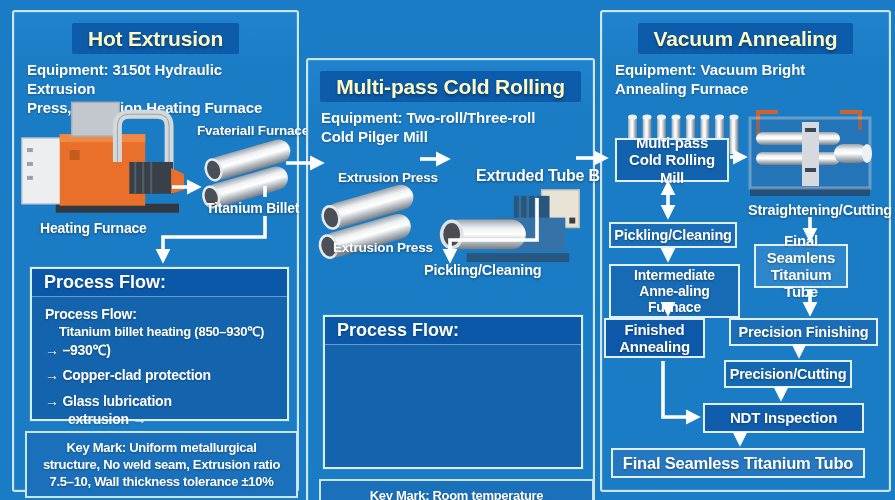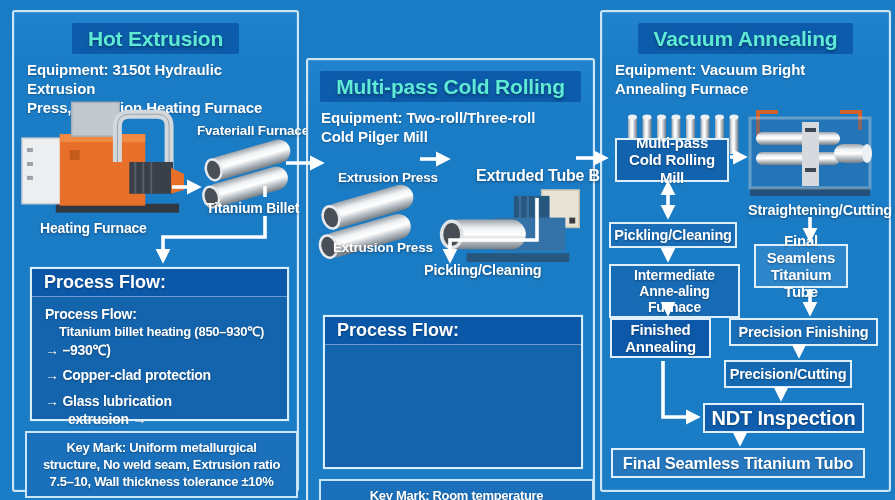--- a/index.html
+++ b/index.html
@@ -12,21 +12,21 @@
     position:absolute;top:10px;height:478px;
     border:2px solid #cde6f7;border-radius:3px;
     box-shadow:inset 0 0 0 1px rgba(255,255,255,.12);
     background:linear-gradient(180deg,#2183cd 0%,#1b7cc6 12%,#1b7cc6 100%);
   }
   #p1{left:12px;width:283px;}
   #p2{left:306px;width:285px;margin-top:48px;}
   #p3{left:600px;width:287px;}
   .hdr-wrap{text-align:center;margin-top:11px;}
   .hdr{
-    display:inline-block;background:#0c5cab;color:#5eead4;font-weight:bold;
+    display:inline-block;background:#0c5cab;color:#fef9c3;font-weight:bold;
     font-size:21px;line-height:1.1;padding:4px 16px;border-radius:2px;
     text-shadow:0 2px 3px rgba(0,0,0,.35);letter-spacing:-0.2px;white-space:nowrap;
   }
   .equip{
     position:absolute;left:13px;top:48px;right:8px;
     font-size:15px;font-weight:bold;line-height:1.28;
     white-space:pre-line;text-shadow:0 1px 2px rgba(0,0,0,.3);letter-spacing:-0.1px;
   }
   .img-label{
     position:absolute;font-size:13.5px;font-weight:bold;white-space:nowrap;
@@ -220,25 +220,25 @@
     <rect x="61" y="24" width="11" height="4" fill="#3b4753"></rect>
       <rect x="61" y="64" width="11" height="4" fill="#3b4753"></rect>
     <rect x="90" y="40" width="34" height="19" rx="9.5" fill="url(#grMetal)"></rect>
     <ellipse cx="123" cy="49.5" rx="5" ry="9.5" fill="#eef1f3"></ellipse>
   </svg>
   <div class="img-label" style="left:146px;top:190px;font-size:14.5px">Straightening/Cutting</div>
 
   <div class="fbox" style="left:13px;top:126px;width:114px;height:44px;background:#1262ae;font-size:15px">Multi-pass Cold Rolling Mill</div>
   <div class="fbox" style="left:7px;top:210px;width:128px;height:26px;background:#1a6eb8">Pickling/Cleaning</div>
   <div class="fbox" style="left:7px;top:252px;width:131px;height:54px;background:#176ab4;font-size:14px">Intermediate Anne-aling Furnace</div>
-  <div class="fbox" style="left:8px;top:306px;width:101px;height:40px;background:#0d58a9;font-size:15px">Finished Annealing</div>
+  <div class="fbox" style="left:2px;top:306px;width:101px;height:40px;background:#0d58a9;font-size:15px">Finished Annealing</div>
   <div class="fbox" style="left:152px;top:232px;width:94px;height:44px;background:#2d85ca;font-size:15px">Final Seamlens Titanium Tube</div>
   <div class="fbox" style="left:127px;top:306px;width:149px;height:28px;background:#1a6eb8">Precision Finishing</div>
   <div class="fbox" style="left:122px;top:348px;width:128px;height:28px;background:#1569b2">Precision/Cutting</div>
-  <div class="fbox" style="left:101px;top:391px;width:161px;height:30px;background:#0f5dac;font-size:20px">NDT Inspection</div>
+  <div class="fbox" style="left:101px;top:391px;width:161px;height:30px;background:#0f5dac;font-size:15px">NDT Inspection</div>
   <div class="fbox" style="left:9px;top:436px;width:254px;height:30px;background:#2578c0;font-size:16.5px">Final Seamless Titanium Tubo</div>
 </div>
 
 <svg class="arrows" width="895" height="500" viewBox="0 0 895 500">
   <g stroke="#ffffff" stroke-width="3.6" fill="none">
     <path d="M172,187 L198,187" marker-end="url(#ah)"></path>
     <path d="M265,186 L265,197"></path>
     <path d="M265,216 L265,237 L163,237 L163,260" marker-end="url(#ah)"></path>
     <path d="M286,163 L321,163" marker-end="url(#ah)"></path>
     <path d="M420,159 L447,159" marker-end="url(#ah)"></path>

